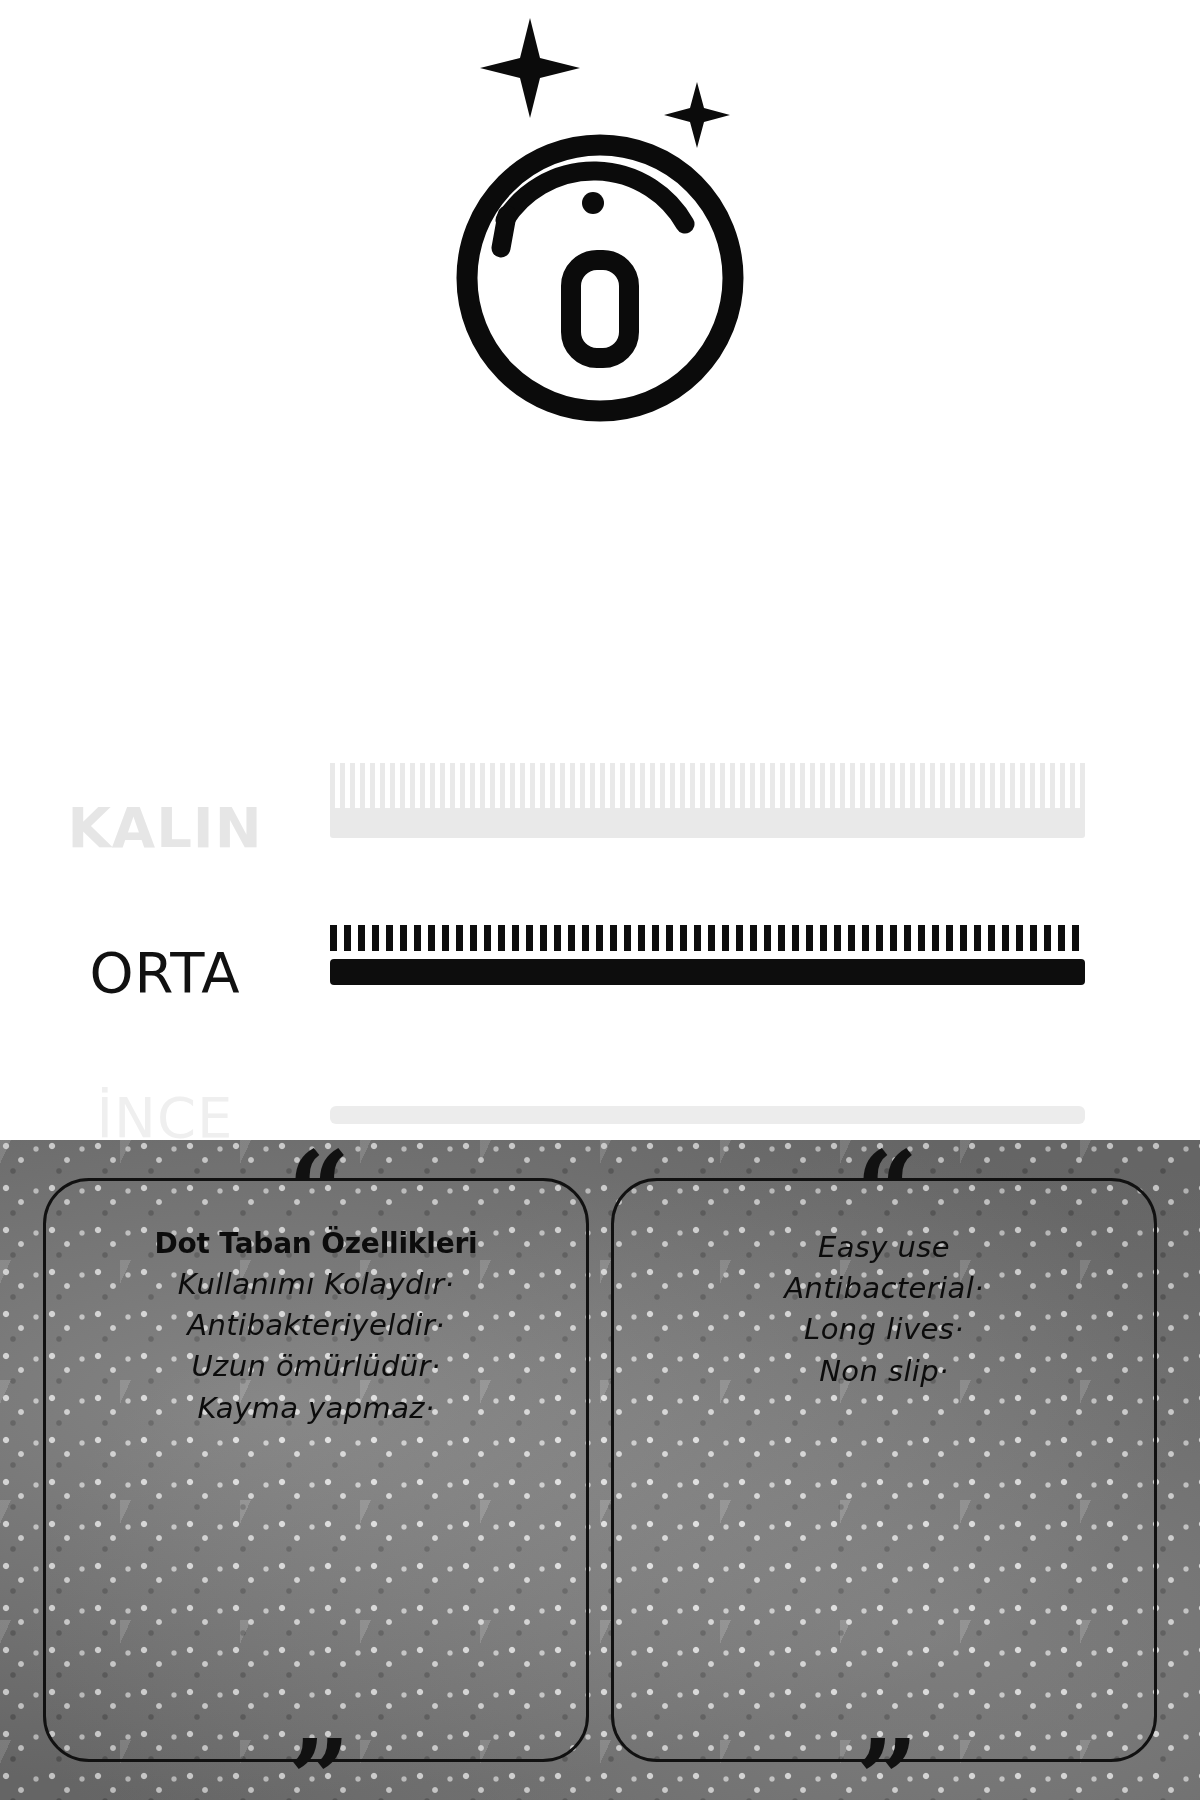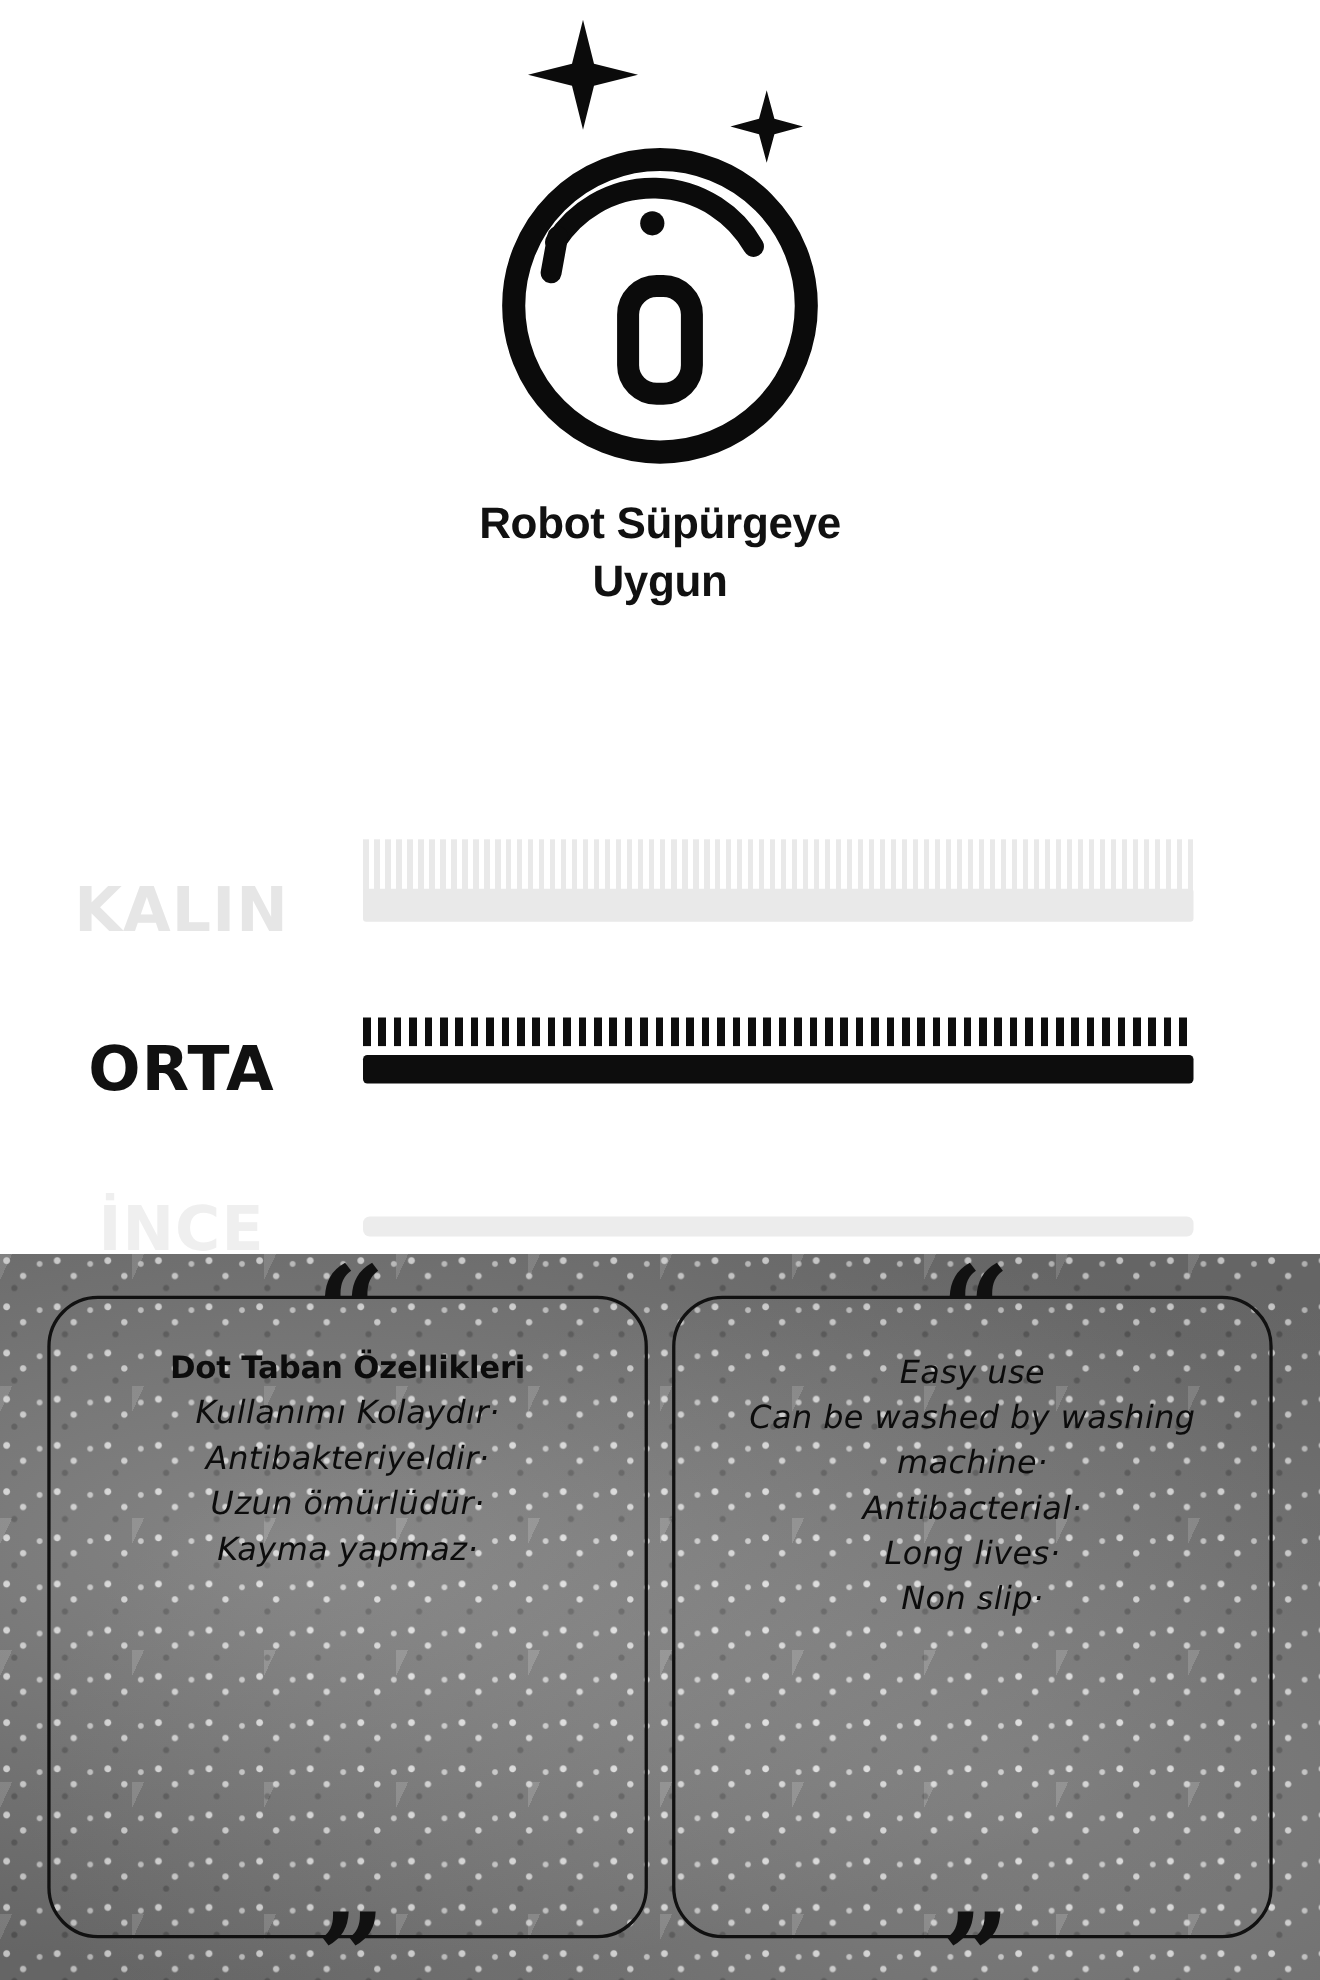--- a/index.html
+++ b/index.html
@@ -78,21 +78,21 @@
   }
   .row.r0 { top: 0px; }
   .row.r1 { top: 145px; }
   .row.r2 { top: 290px; }
 
   .row-label {
     width: 330px;
     text-align: center;
     font-size: 56px;
     letter-spacing: 1px;
-    font-weight: 700;
+    font-weight: 400;
     font-family: "DejaVu Sans", sans-serif;
   }
   .row-label.faded-strong { color: #e6e6e6; font-weight: 700; }
   .row-label.active { color: #111111; }
   .row-label.faded-light { color: #efefef; }
 
   .bar-wrap {
     position: relative;
     flex: 1;
     height: 100px;
@@ -274,22 +274,20 @@
 
           <path d="M70 222 A 105 105 0 0 1 250 226" fill="none" stroke="#0b0b0b" stroke-width="19" stroke-linecap="round" transform="translate(0,-12)"></path>
 
           <path d="M72 205 L66 238" fill="none" stroke="#0b0b0b" stroke-width="19" stroke-linecap="round"></path>
 
           <circle cx="158" cy="193" r="11" fill="#0b0b0b"></circle>
 
           <rect x="136" y="250" width="58" height="98" rx="26" fill="none" stroke="#0b0b0b" stroke-width="20"></rect>
         </svg>
       </div>
-      <div class="robot-title">Robot Süpürgeye
-Uygun</div>
     </div>
 
     <div class="thickness">
 
       <div class="row r0">
         <div class="row-label faded-strong">KALIN</div>
         <div class="bar-wrap">
           <div class="comb kalin">
             <div class="teeth"></div>
             <div class="base"></div>
@@ -341,21 +339,20 @@
       </div>
 
       <div class="card">
         <div class="notch top" style="background: transparent;"></div>
         <div class="notch bottom" style="background: transparent;"></div>
         <div class="quote top">“</div>
         <div class="quote bottom">”</div>
 
 
         <div class="feature">Easy use</div>
-        <div class="feature">Can be washed by washing machine·</div>
         <div class="feature">Antibacterial·</div>
         <div class="feature">Long lives·</div>
         <div class="feature">Non slip·</div>
       </div>
 
     </div>
   </div>
 
 </div>
 

